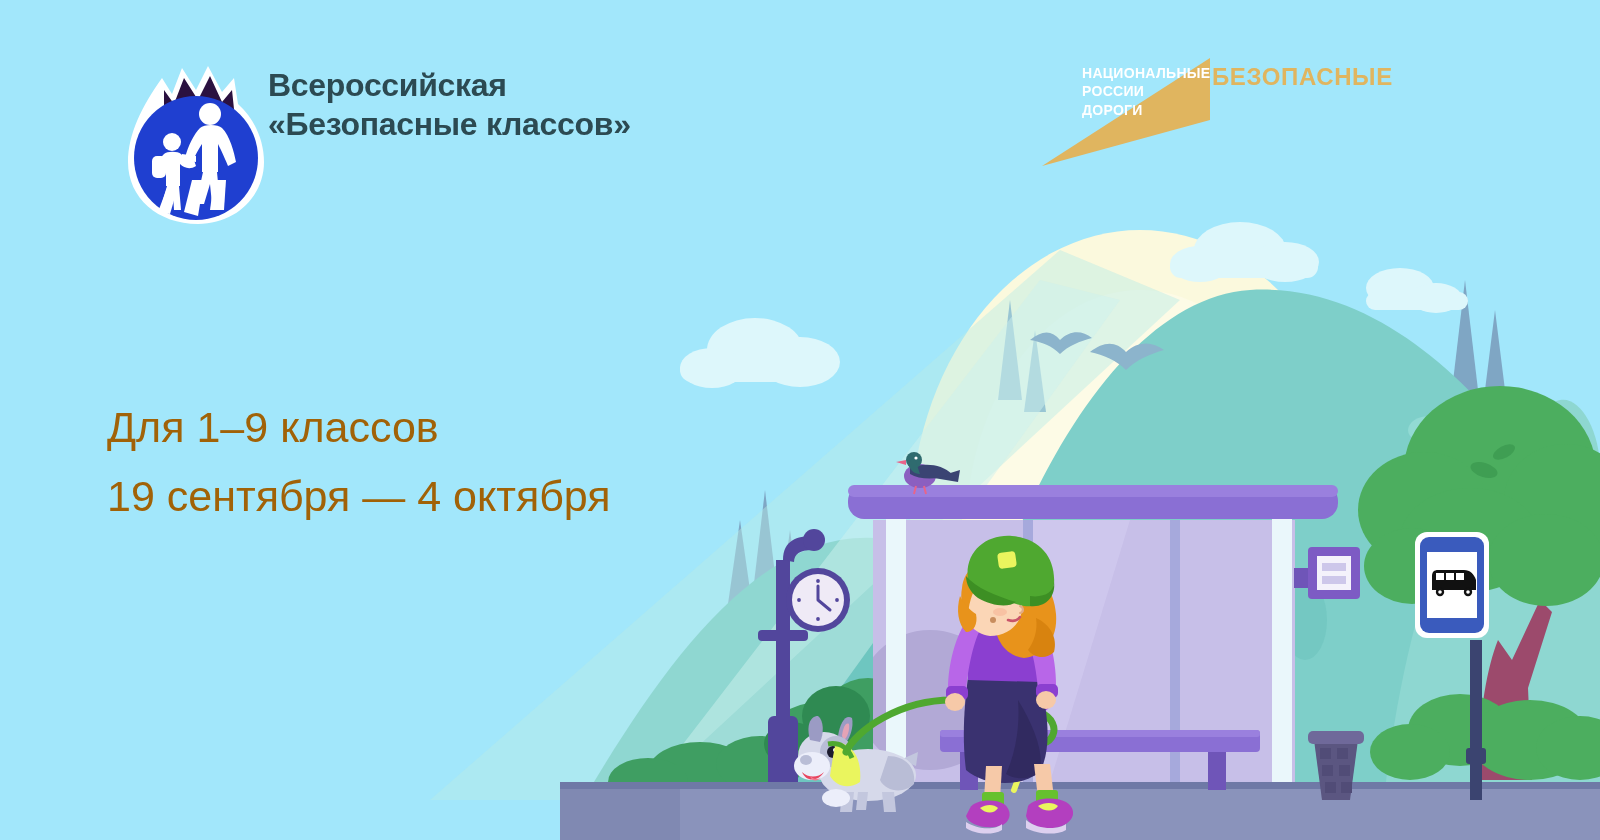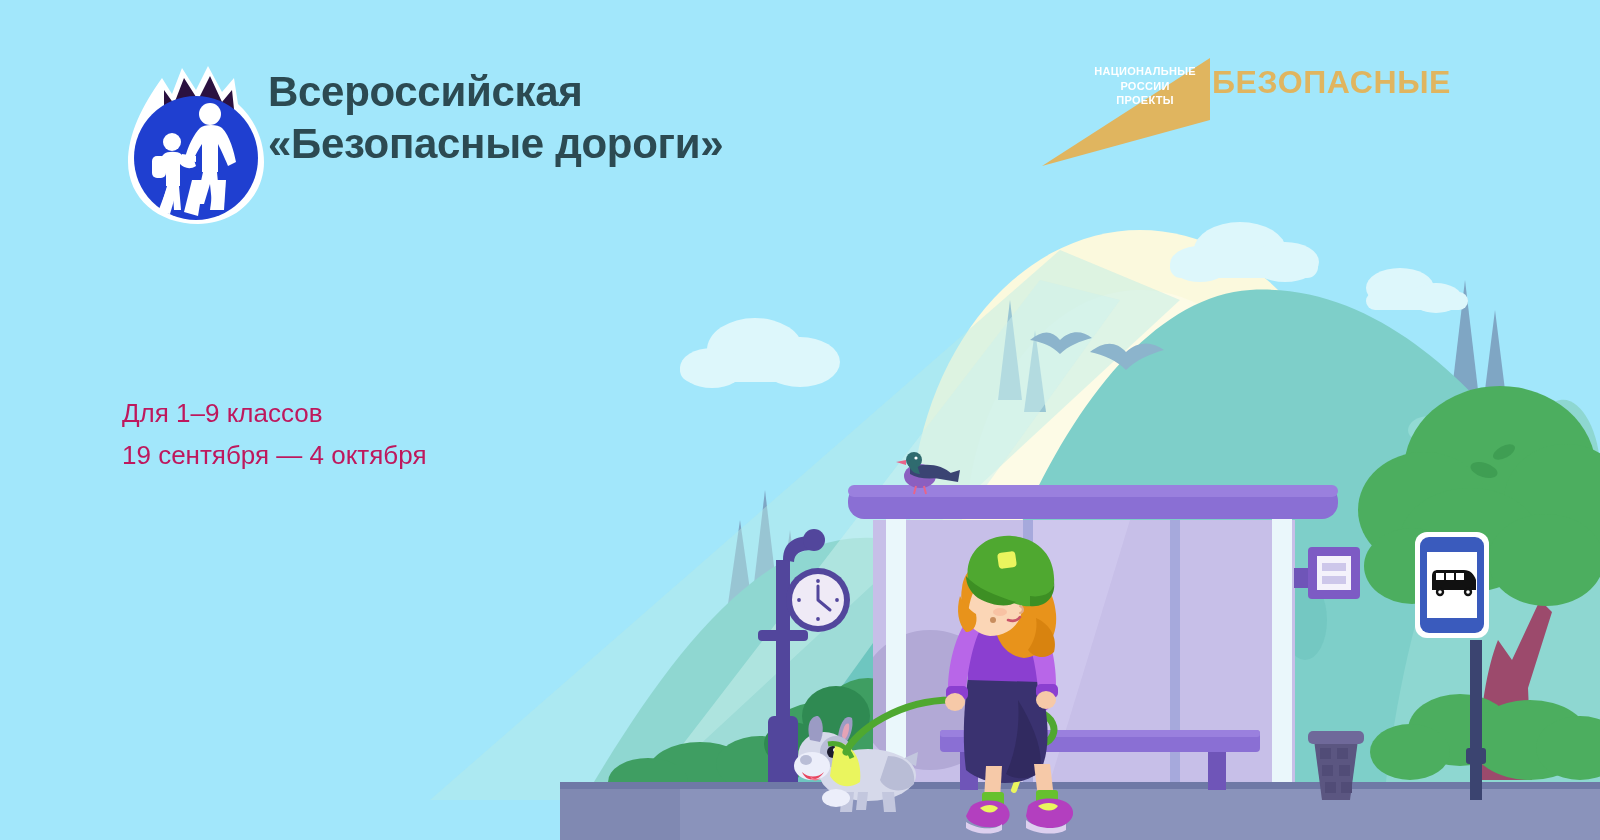--- a/index.html
+++ b/index.html
@@ -15,54 +15,54 @@
     overflow:hidden;
   }
   .layer { position:absolute; top:0; left:0; width:1600px; height:840px; }
   svg.layer { display:block; }
 
   
   #headline {
     position:absolute;
     left:268px; top:66px;
     width:640px;
-    font-size:42px;
+    font-size:32px;
     font-weight:bold;
     line-height:1.23;
     color:#2c4a52;
     letter-spacing:-0.3px;
   }
   #headline .ln { display:block; white-space:nowrap; }
 
   #subblock {
     position:absolute;
-    left:122px; top:393px;
-    font-size:26px;
+    left:107px; top:393px;
+    font-size:43px;
     line-height:1.6;
-    color:#be185d;
+    color:#a16207;
   }
   #subblock .ln { display:block; white-space:nowrap; }
 
   
   #np-logo { position:absolute; left:1040px; top:58px; width:500px; height:110px; }
   #np-wedge-text {
     position:absolute; left:42px; top:6px;
     width:126px;
-    text-align:center;
+    text-align:left;
     color:#ffffff;
-    font-size:11px;
+    font-size:14px;
     font-weight:bold;
     line-height:1.32;
     letter-spacing:0.3px;
   }
   #np-wedge-text .ln { display:block; }
   #np-title {
     position:absolute; left:172px; top:4px;
     color:#e0b55f;
-    font-size:32px;
+    font-size:24px;
     font-weight:bold;
     line-height:1.28;
     letter-spacing:0.6px;
     white-space:nowrap;
   }
   #np-title .ln { display:block; }
 </style>
 </head>
 <body>
 
@@ -373,35 +373,35 @@
       <path d="M46 94 C49 91 60 91 63 94 C68 99 72 102 76 100 L78 106 C72 110 66 108 62 104 L62 126 L48 126 L48 104 C45 108 42 112 40 114 L34 110 C38 104 42 98 46 94 Z"></path>
       <path d="M49 126 L61 126 L63 150 L56 150 L55 134 L50 150 L42 150 Z"></path>
       <rect x="34" y="96" width="14" height="22" rx="5"></rect>
     </g>
 
     <path d="M64 94 L78 96 L78 102 L64 100 Z" fill="#ffffff"></path>
   </svg>
 
   <div id="headline">
     <span class="ln">Всероссийская</span>
-    <span class="ln">«Безопасные дороги»</span>
+    <span class="ln">«Безопасные классов»</span>
   </div>
 
   <div id="subblock">
     <span class="ln">Для 1–9 классов</span>
     <span class="ln">19 сентября — 4 октября</span>
   </div>
 
   <div id="np-logo">
     <svg style="position:absolute;left:0;top:0;" width="300" height="110" viewBox="0 0 300 110" xmlns="http://www.w3.org/2000/svg">
       <path d="M170 0 L170 62 L2 108 Z" fill="#e0b55f"></path>
     </svg>
     <div id="np-wedge-text">
       <span class="ln">НАЦИОНАЛЬНЫЕ</span>
       <span class="ln">РОССИИ</span>
-      <span class="ln">ПРОЕКТЫ</span>
+      <span class="ln">ДОРОГИ</span>
     </div>
     <div id="np-title">
       <span class="ln">БЕЗОПАСНЫЕ</span>
     </div>
   </div>
 
 </div>
 
 </body></html>

